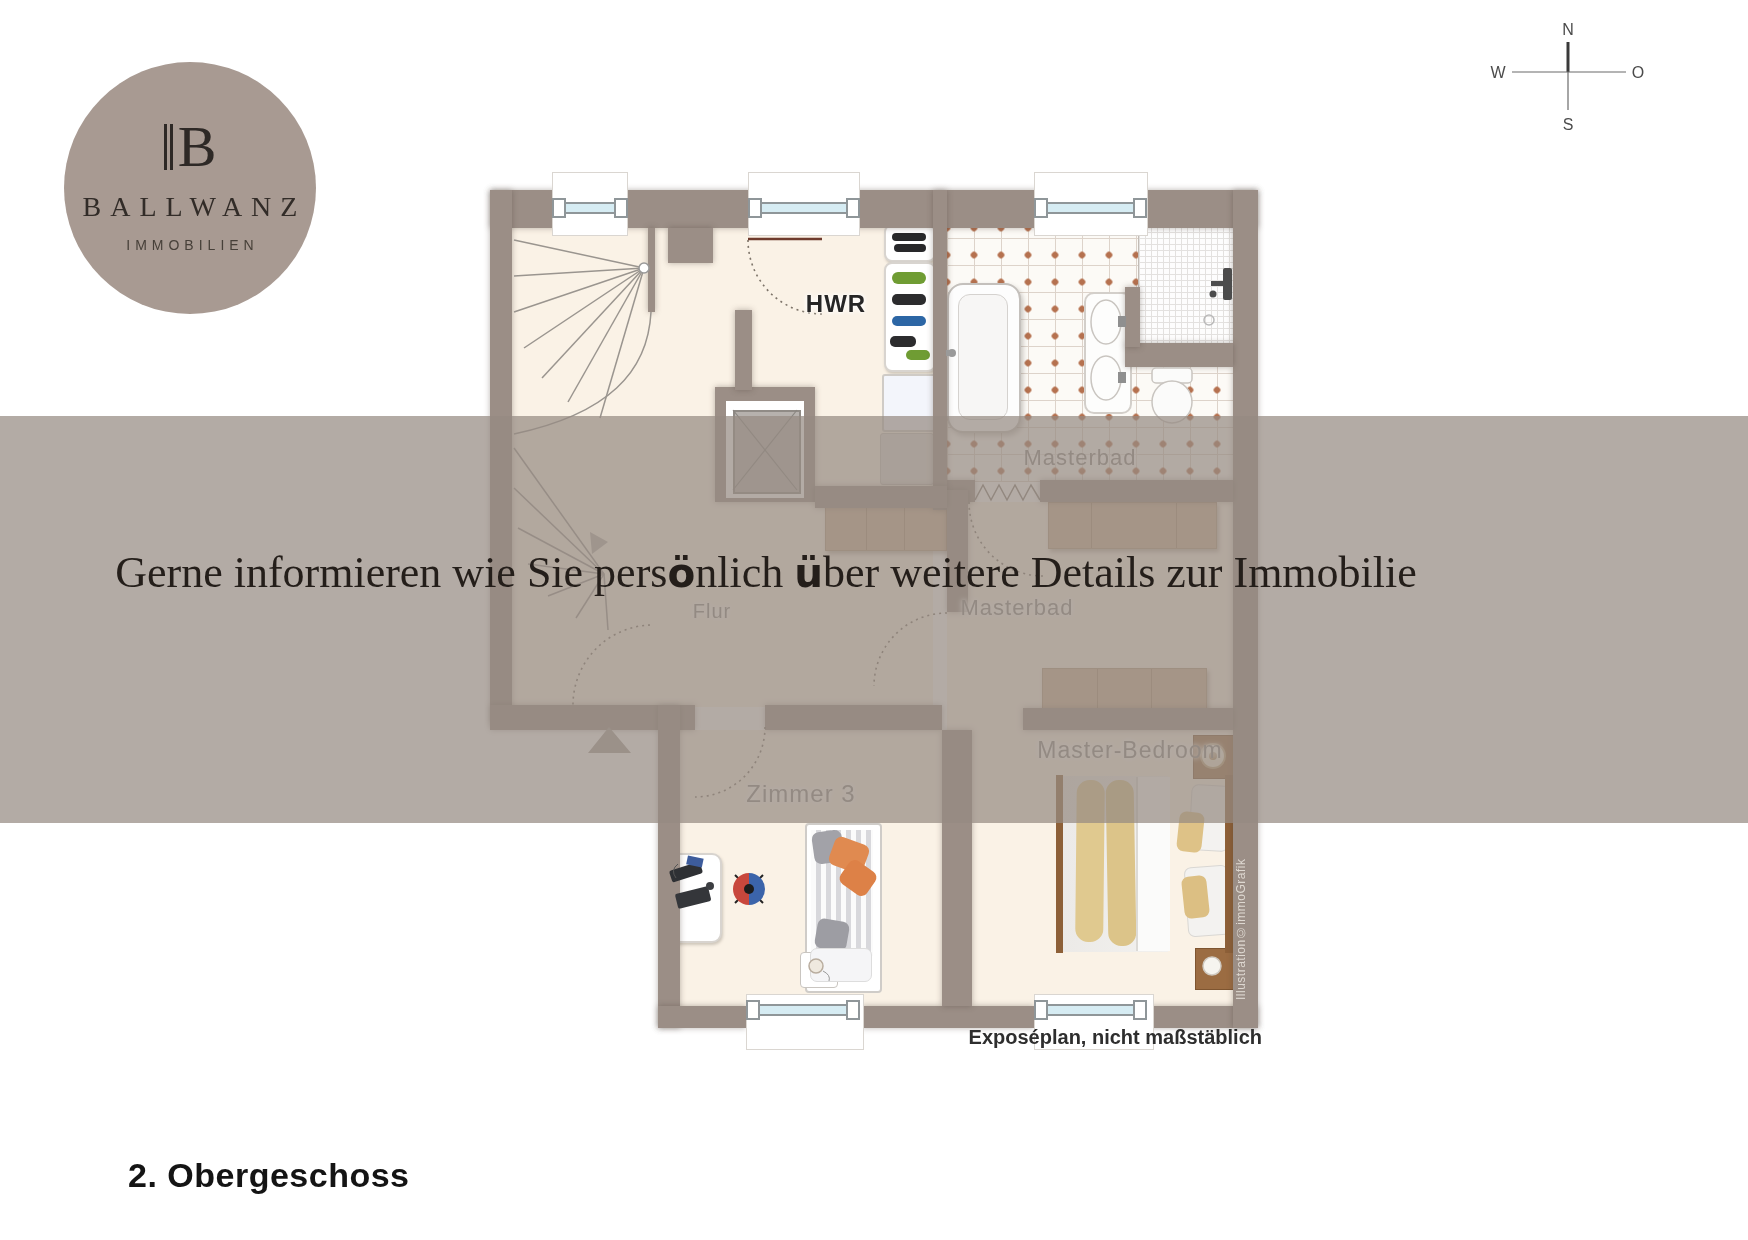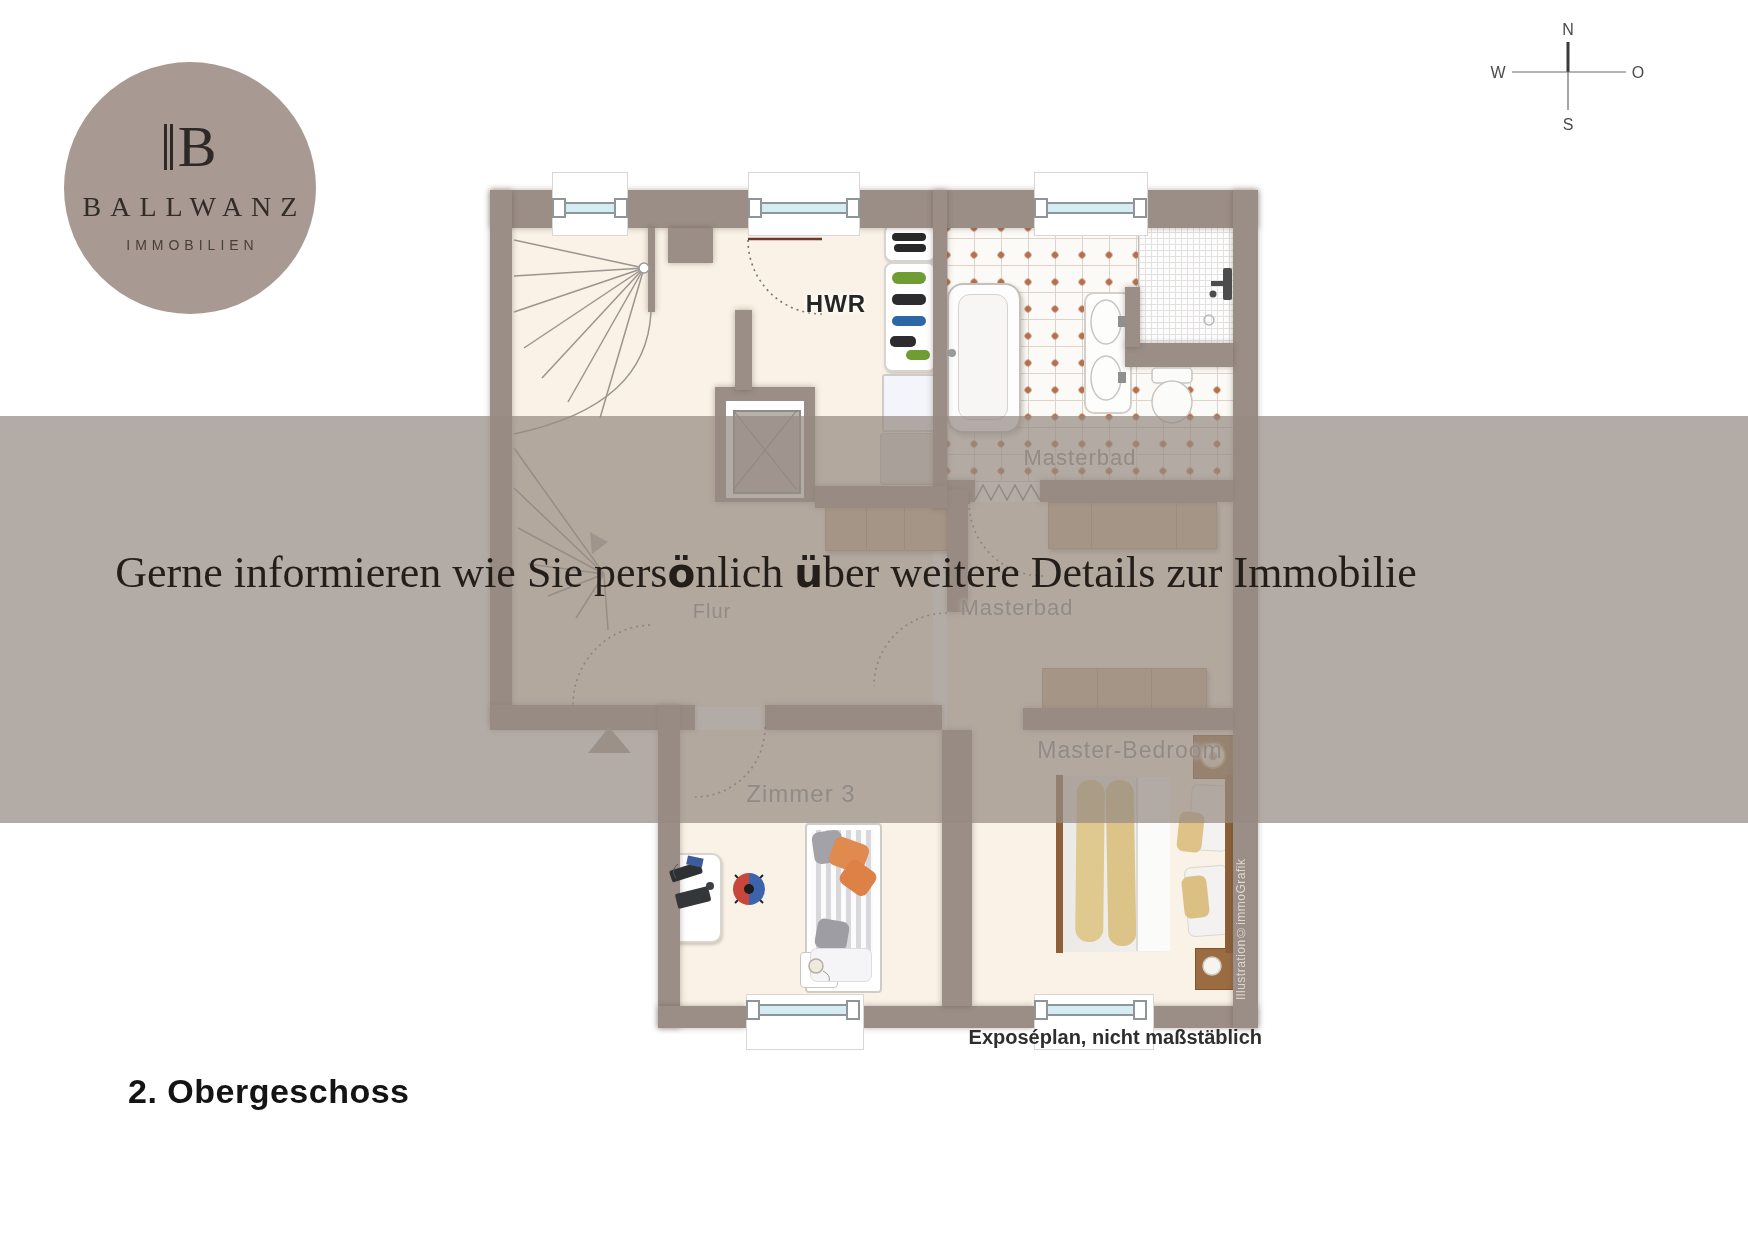--- a/index.html
+++ b/index.html
@@ -42,21 +42,21 @@
   .pillow{border-radius:7px;z-index:9;}
   
   .band{left:0;top:416px;width:1748px;height:407px;background:rgba(150,138,130,.72);z-index:50;}
   .band-text{left:0;top:541px;width:1532px;text-align:center;z-index:51;
     font-family:"Liberation Serif","DejaVu Serif",serif;font-size:44px;line-height:63px;color:#241e1a;}
   .band-text .um{font-family:"DejaVu Sans","Liberation Sans",sans-serif;font-weight:700;font-size:.92em;}
   
   .plan-caption{right:486px;top:1026px;font-size:20px;font-weight:700;color:#2e2e2e;z-index:30;margin-left:32px;}
   .plan-credit{left:1234px;top:878px;height:122px;writing-mode:vertical-rl;transform:rotate(180deg);
     font-size:12px;color:#ded8d1;letter-spacing:.5px;z-index:30;}
-  .floor-title{left:128px;top:1072px;font-size:34px;font-weight:700;color:#141414;z-index:30;letter-spacing:.5px;}
+  .floor-title{left:128px;top:1156px;font-size:34px;font-weight:700;color:#141414;z-index:30;letter-spacing:.5px;}
   .compass{left:1480px;top:8px;z-index:30;}
 </style>
 </head>
 <body>
 
 <div class="page">
 
   <div class="abs logo-circle">
     <div class="mono">
       <span class="bar"></span>

